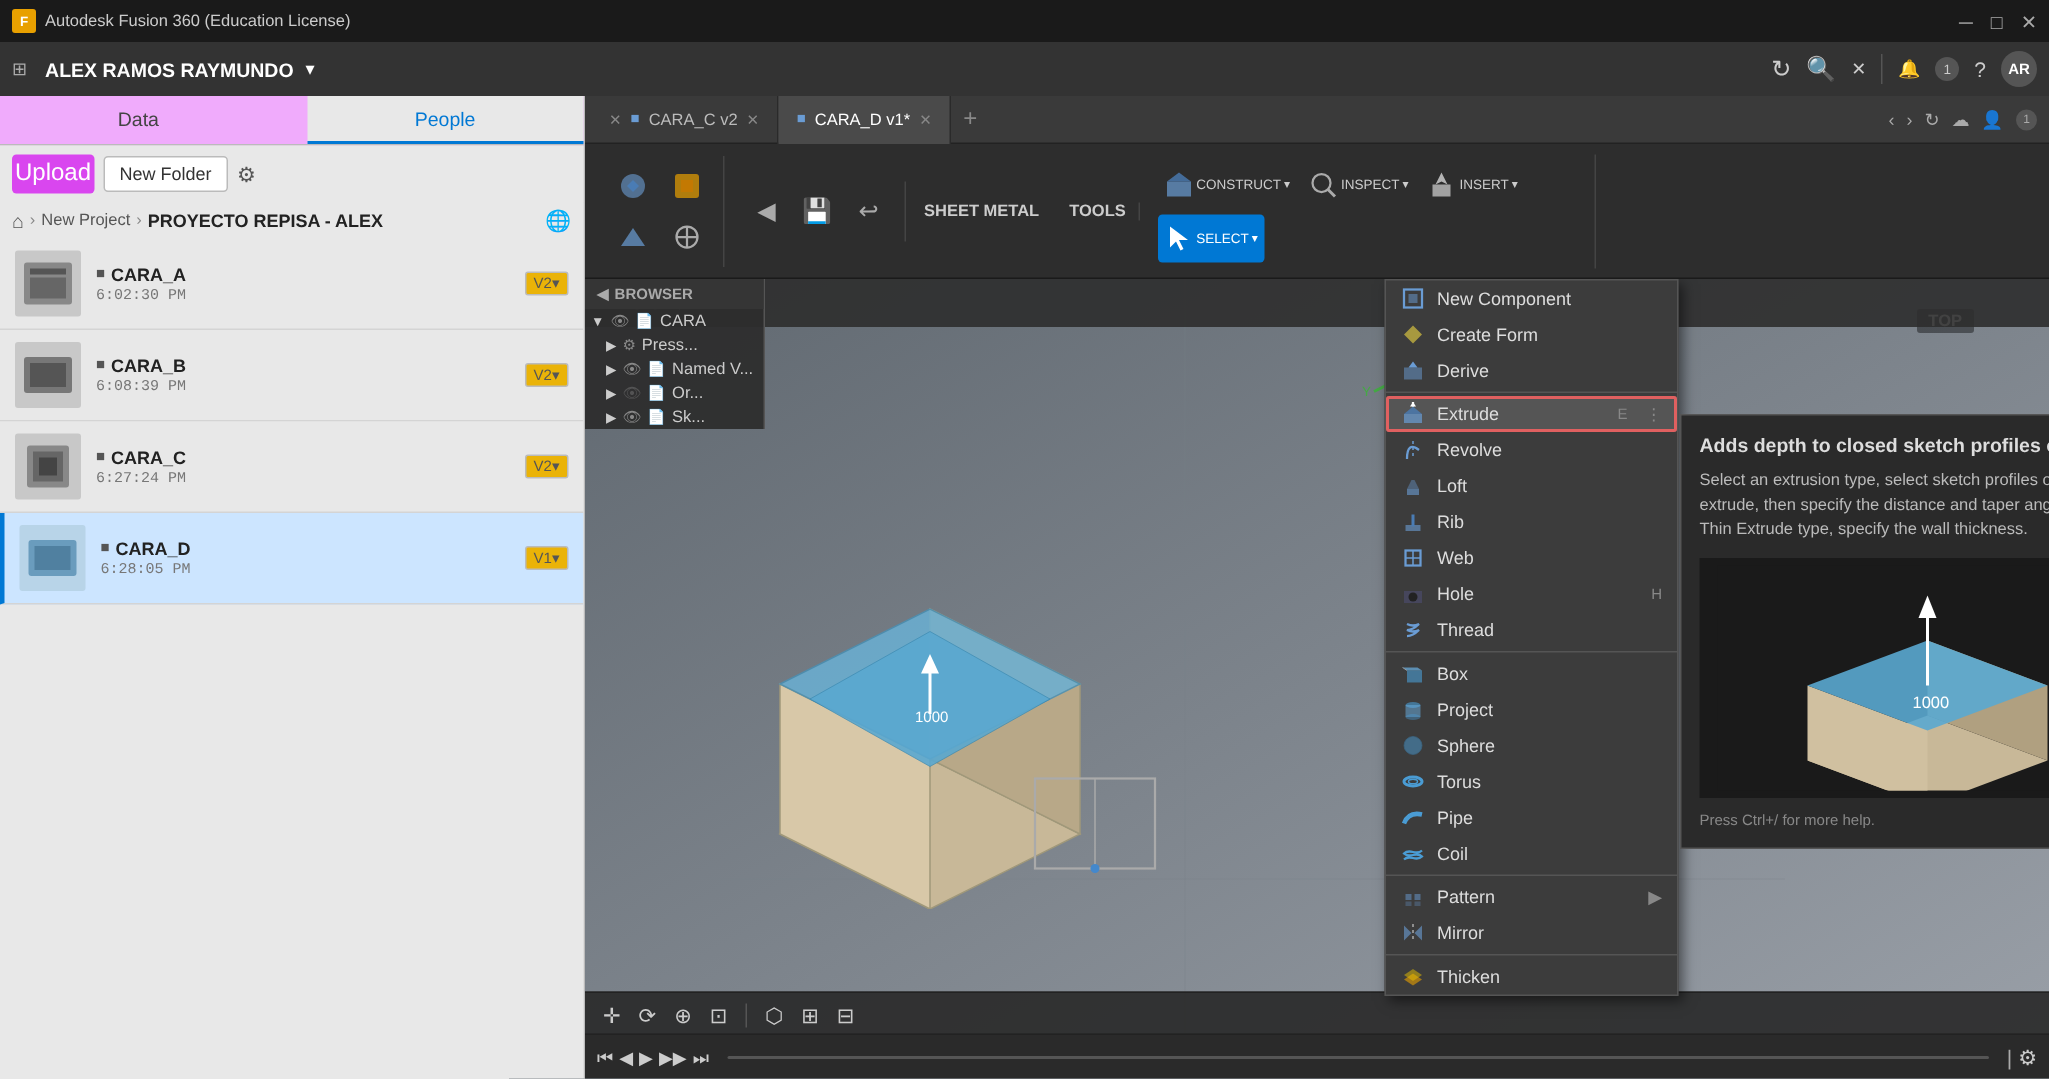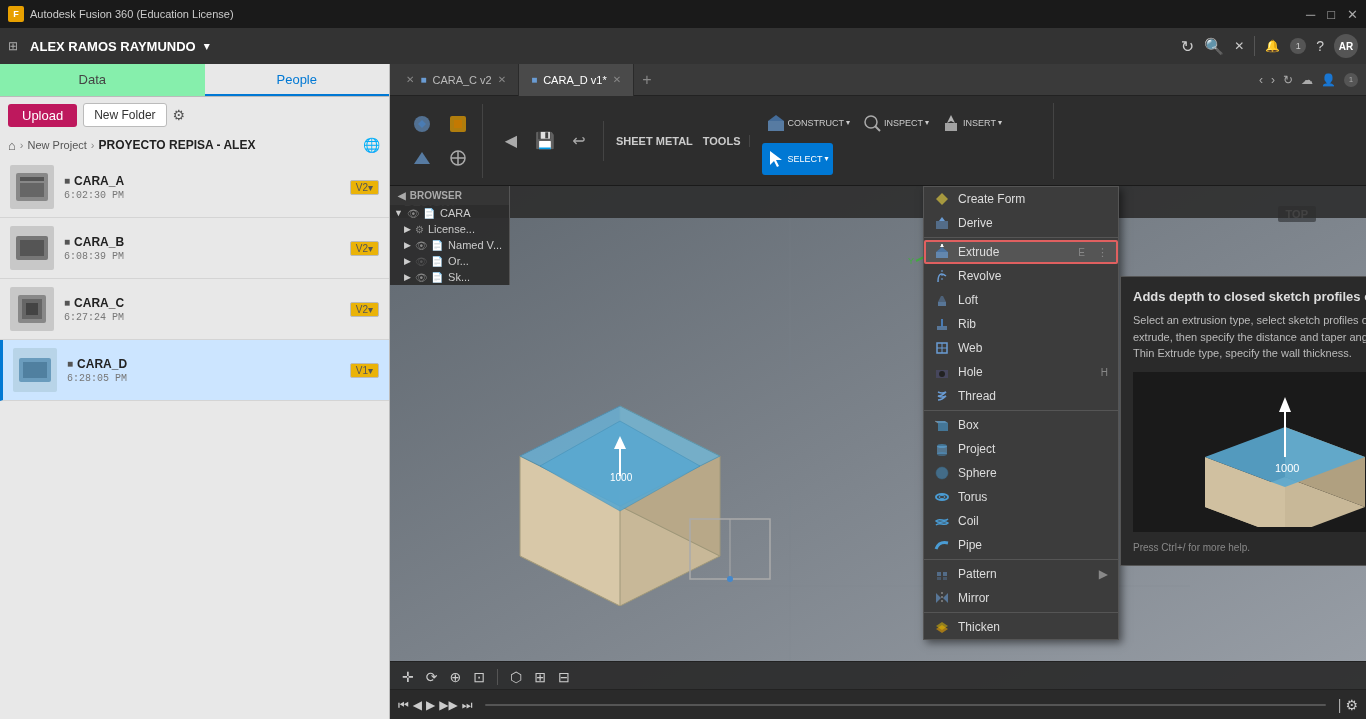--- a/index.html
+++ b/index.html
@@ -47,21 +47,21 @@
       background: #e8e8e8;
       display: flex;
       flex-direction: column;
       border-right: 1px solid #bbb;
       flex-shrink: 0;
     }
 
     
     .panel-tabs {
       display: flex;
-      background: #86efac;
+      background: #f0abfc;
       border-bottom: 1px solid #bbb;
       gap: 20px;
     }
     .panel-tab {
       flex: 1;
       height: 32px;
       display: flex;
       align-items: center;
       justify-content: center;
       font-size: 13px;
@@ -77,26 +77,26 @@
 
     
     .panel-toolbar {
       display: flex;
       align-items: center;
       gap: 6px;
       padding: 6px 8px;
       background: #e8e8e8;
     }
     .btn-upload {
-      background: #be185d;
+      background: #d946ef;
       color: #fff;
       border: none;
-      padding: 4px 14px;
+      padding: 4px 2px;
       border-radius: 3px;
-      font-size: 13px;
+      font-size: 16px;
       cursor: pointer;
     }
     .btn-newfolder {
       background: #fff;
       color: #333;
       border: 1px solid #bbb;
       padding: 4px 10px;
       border-radius: 3px;
       font-size: 12px;
       cursor: pointer;
@@ -590,21 +590,21 @@
       </div>
 
       <div style="display:flex;flex-direction:column;gap:2px;padding:4px 8px;border-right:1px solid #444;">
         <div style="display:flex;gap:2px;">
           <div class="ribbon-btn" style="font-size:16px;color:#aaa;">◀</div>
           <div class="ribbon-btn" style="font-size:16px;color:#aaa;">💾</div>
           <div class="ribbon-btn" style="font-size:16px;color:#aaa;">↩</div>
         </div>
       </div>
 
-      <div style="display:flex;gap:10px;align-items:flex-start;padding:0 8px;border-right:1px solid #444;">
+      <div style="display:flex;gap:20px;align-items:flex-start;padding:0 8px;border-right:1px solid #444;">
         <span style="color:#ccc;font-size:11px;font-weight:bold;">SHEET METAL</span>
         <span style="color:#ccc;font-size:11px;font-weight:bold;">TOOLS</span>
       </div>
 
       <div style="display:flex;flex-wrap:wrap;gap:4px;max-width:300px;padding:4px 8px;border-right:1px solid #444;">
         <div class="ribbon-btn" style="width:auto;padding:0 4px;gap:2px;flex-direction:row;font-size:10px;color:#ccc;">
           <svg width="20" height="20" viewBox="0 0 20 20">
               <rect x="2" y="8" width="16" height="10" fill="#6a9cd4" opacity="0.7"></rect>
               <path d="M2 8 L10 2 L18 8" fill="#4a7cb4" opacity="0.8"></path>
             </svg>
@@ -701,21 +701,21 @@
         <div class="browser-item">
           <span style="font-size:9px;">▼</span>
           <span style="font-size:10px;color:#888;">👁</span>
           <span style="font-size:10px;color:#aaa;">📄</span>
           <span>CARA</span>
         </div>
 
         <div class="browser-item" style="padding-left:14px;">
           <span style="font-size:9px;">▶</span>
           <span style="font-size:10px;color:#888;">⚙</span>
-          <span>License...</span>
+          <span>Press...</span>
         </div>
 
         <div class="browser-item" style="padding-left:14px;">
           <span style="font-size:9px;">▶</span>
           <span style="font-size:10px;color:#888;">👁</span>
           <span style="font-size:10px;color:#aaa;">📄</span>
           <span>Named V...</span>
         </div>
 
         <div class="browser-item" style="padding-left:14px;">
@@ -734,20 +734,27 @@
       </div>
 
       <div class="design-area">
         <button class="design-btn">
           <span>DESIGN</span><span>▾</span>
         </button>
       </div>
 
       <div class="dropdown-menu">
 
+        <div class="menu-item">
+          <svg width="16" height="16" viewBox="0 0 16 16">
+              <rect x="2" y="2" width="12" height="12" fill="none" stroke="#6a9cd4" stroke-width="1.5"></rect>
+              <rect x="5" y="5" width="6" height="6" fill="#6a9cd4" opacity="0.5"></rect>
+            </svg>
+          <span class="mi-label">New Component</span>
+        </div>
 
 
         <div class="menu-item">
           <svg width="16" height="16" viewBox="0 0 16 16">
               <polygon points="8,2 14,8 8,14 2,8" fill="#d4c040" opacity="0.7"></polygon>
             </svg>
           <span class="mi-label">Create Form</span>
         </div>
 
         <div class="menu-item">
@@ -853,30 +860,30 @@
         <div class="menu-item">
           <svg width="16" height="16" viewBox="0 0 16 16">
               <ellipse cx="8" cy="8" rx="6" ry="3" fill="none" stroke="#4a9cd4" stroke-width="2"></ellipse>
               <ellipse cx="8" cy="8" rx="3" ry="1.5" fill="none" stroke="#4a9cd4" stroke-width="1"></ellipse>
             </svg>
           <span class="mi-label">Torus</span>
         </div>
 
         <div class="menu-item">
           <svg width="16" height="16" viewBox="0 0 16 16">
+              <path d="M2 12 Q5 4 14 6" fill="none" stroke="#4a9cd4" stroke-width="3"></path>
+            </svg>
+          <span class="mi-label">Pipe</span>
+        </div>
+
+        <div class="menu-item">
+          <svg width="16" height="16" viewBox="0 0 16 16">
               <path d="M2 12 Q4 10 8 11 Q12 12 14 10 Q12 8 8 9 Q4 10 2 8 Q4 6 8 7 Q12 8 14 6" fill="none" stroke="#4a9cd4" stroke-width="1.5"></path>
             </svg>
           <span class="mi-label">Coil</span>
-        </div>
-
-        <div class="menu-item">
-          <svg width="16" height="16" viewBox="0 0 16 16">
-              <path d="M2 12 Q5 4 14 6" fill="none" stroke="#4a9cd4" stroke-width="3"></path>
-            </svg>
-          <span class="mi-label">Pipe</span>
         </div>
 
         <div class="menu-separator"></div>
 
         <div class="menu-item">
           <svg width="16" height="16" viewBox="0 0 16 16">
               <polygon points="8,3 5,6 8,3" fill="#6a9cd4"></polygon>
               <rect x="3" y="6" width="4" height="4" fill="#6a9cd4" opacity="0.5"></rect>
               <rect x="9" y="6" width="4" height="4" fill="#6a9cd4" opacity="0.5"></rect>
               <rect x="3" y="11" width="4" height="3" fill="#6a9cd4" opacity="0.3"></rect>

